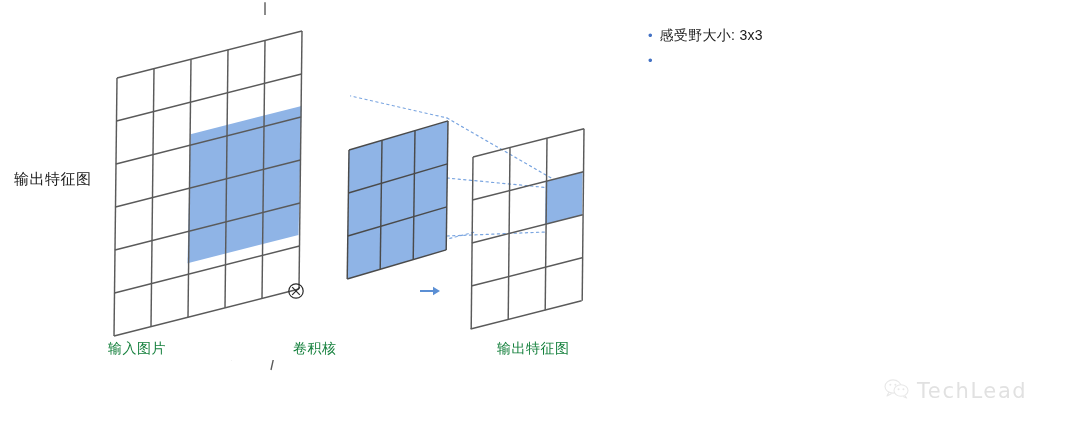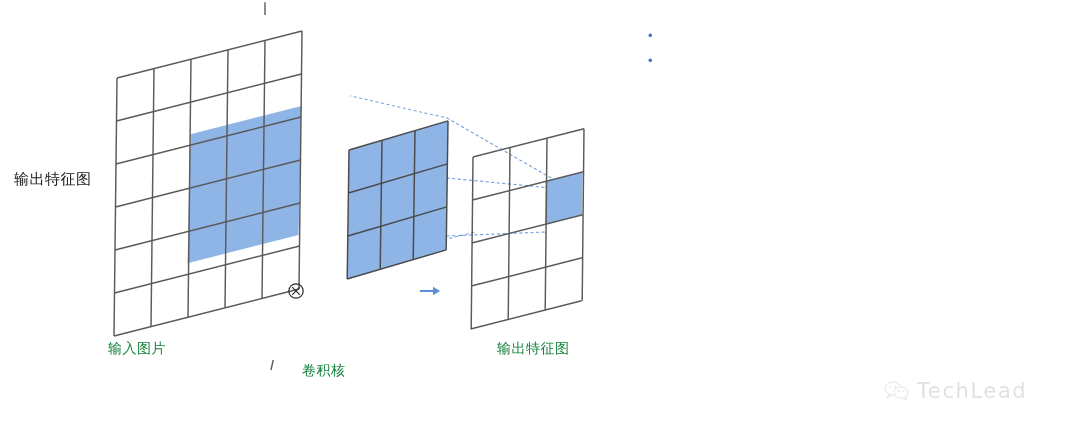--- a/index.html
+++ b/index.html
@@ -23,39 +23,39 @@
   }
   #row-label{left:14px;top:170px;}
   .caption{
     position:absolute;
     font-size:14px;
     color:#15803d;
     white-space:nowrap;
     letter-spacing:0.5px;
   }
   #caption-input{left:108px;top:340px;}
-  #caption-kernel{left:302px;top:340px;margin-top:22px;}
+  #caption-kernel{left:293px;top:340px;}
   #caption-output{left:489px;top:340px;margin-left:8px;}
   #bullet-panel{
     position:absolute;left:648px;top:26px;width:420px;
   }
   .bullet-row{
     display:flex;align-items:flex-start;gap:7px;
     margin-bottom:6px;
   }
   .bullet-dot{
     color:#4472c4;font-size:13px;line-height:19px;flex:0 0 auto;
   }
   .bullet-text{
     font-size:14px;line-height:19px;color:#1a1a1a;
     letter-spacing:0.3px;
   }
   #watermark{
     position:absolute;left:884px;top:379px;
-    display:flex;align-items:center;gap:7px;
+    display:flex;gap:7px;
     opacity:.55;
   }
   #watermark .wm-text{
     font-size:21px;color:#c9c9c9;letter-spacing:1.6px;
     font-family:"DejaVu Sans",sans-serif;
   }
 </style>
 </head>
 <body>
 
@@ -199,20 +199,21 @@
 
   <div class="layer-label" id="row-label">输出特征图</div>
 
   <div class="caption" id="caption-input">输入图片</div>
   <div class="caption" id="caption-kernel">卷积核</div>
   <div class="caption" id="caption-output">输出特征图</div>
 
   <div id="bullet-panel">
     <div class="bullet-row">
       <span class="bullet-dot">•</span>
+      <span class="bullet-text">感受野大小: 3x3</span>
     </div>
     <div class="bullet-row">
       <span class="bullet-dot">•</span>
     </div>
   </div>
 
   <div id="watermark">
     <svg width="26" height="20" viewBox="0 0 26 20">
       <ellipse cx="9" cy="7.5" rx="8" ry="6.6" fill="none" stroke="#d5d5d5" stroke-width="1.1"></ellipse>
       <path d="M5 13 L3 17 L7.6 14.4" fill="none" stroke="#d5d5d5" stroke-width="1.1" stroke-linejoin="round"></path>

